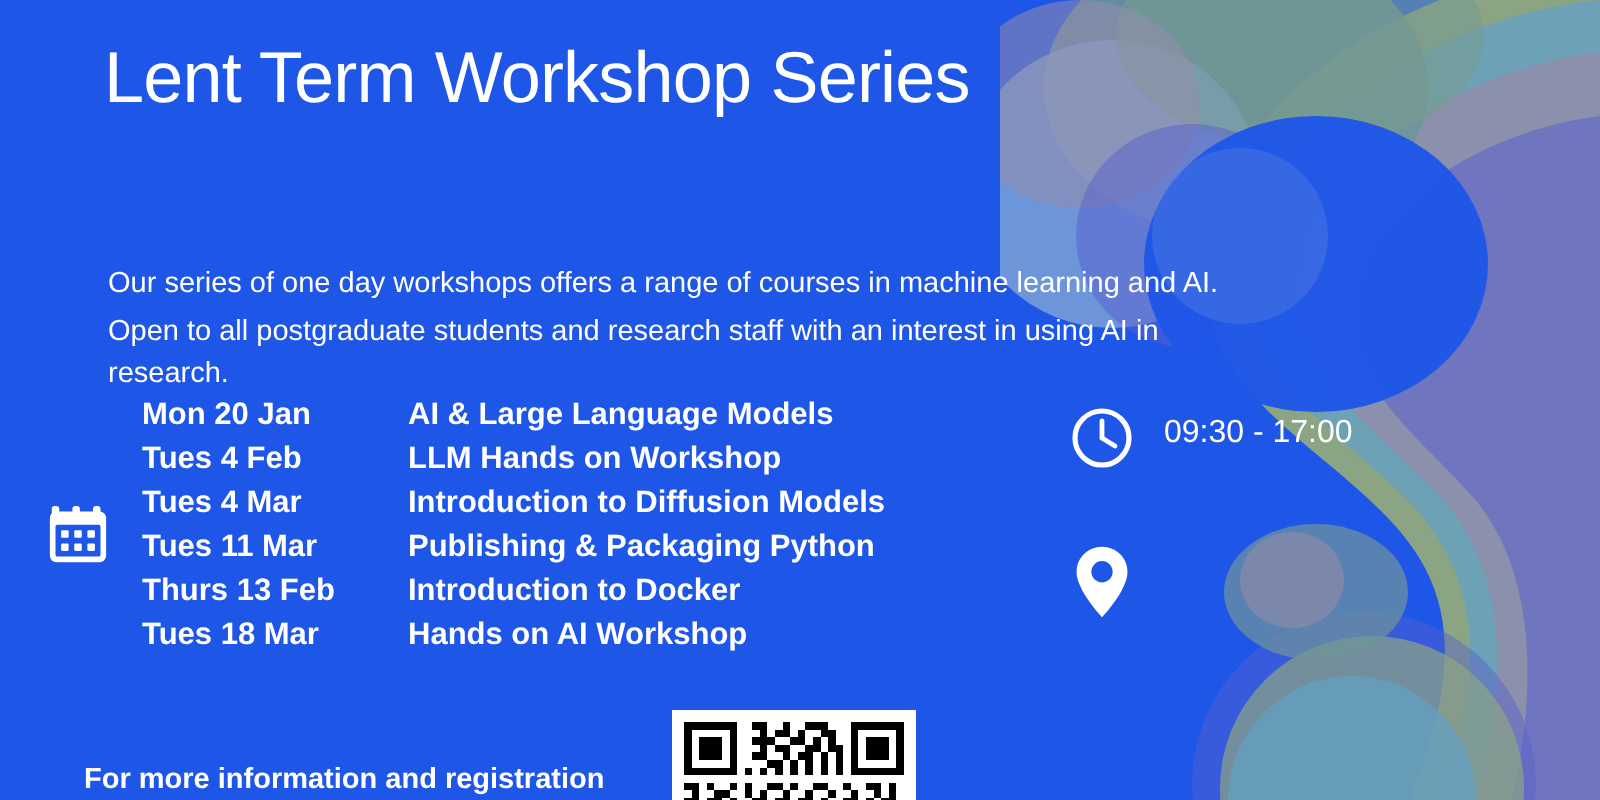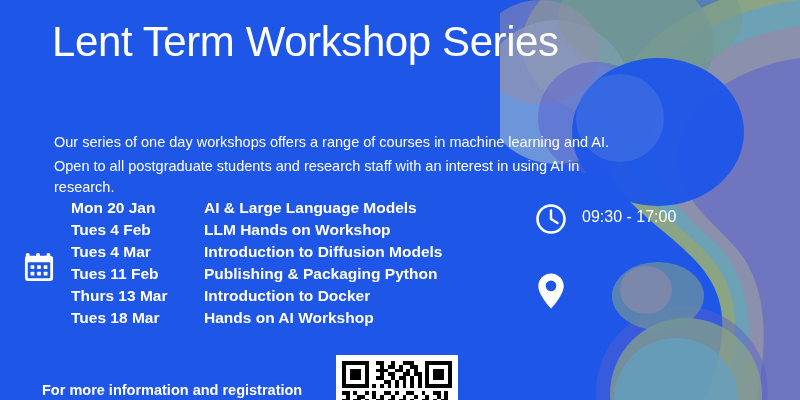--- a/index.html
+++ b/index.html
@@ -27,21 +27,21 @@
     width: 300px;
     height: 400px;
     pointer-events: none;
   }
 
   
   .title {
     position: absolute;
     left: 52px;
     top: 18px;
-    font-size: 42px;
+    font-size: 36px;
     font-weight: 300;
     letter-spacing: -0.4px;
     line-height: 1.15;
     margin: 0;
     white-space: nowrap;
   }
   .intro {
     position: absolute;
     left: 54px;
     width: 560px;
@@ -201,25 +201,25 @@
       </div>
       <div class="row">
         <span class="date">Tues 4 Feb</span>
         <span class="workshop">LLM Hands on Workshop</span>
       </div>
       <div class="row">
         <span class="date">Tues 4 Mar</span>
         <span class="workshop">Introduction to Diffusion Models</span>
       </div>
       <div class="row">
-        <span class="date">Tues 11 Feb</span>
+        <span class="date">Tues 11 Mar</span>
         <span class="workshop">Publishing &amp; Packaging Python</span>
       </div>
       <div class="row">
-        <span class="date">Thurs 13 Mar</span>
+        <span class="date">Thurs 13 Feb</span>
         <span class="workshop">Introduction to Docker</span>
       </div>
       <div class="row">
         <span class="date">Tues 18 Mar</span>
         <span class="workshop">Hands on AI Workshop</span>
       </div>
     </div>
   </div>
 
   <div class="info info-time">

